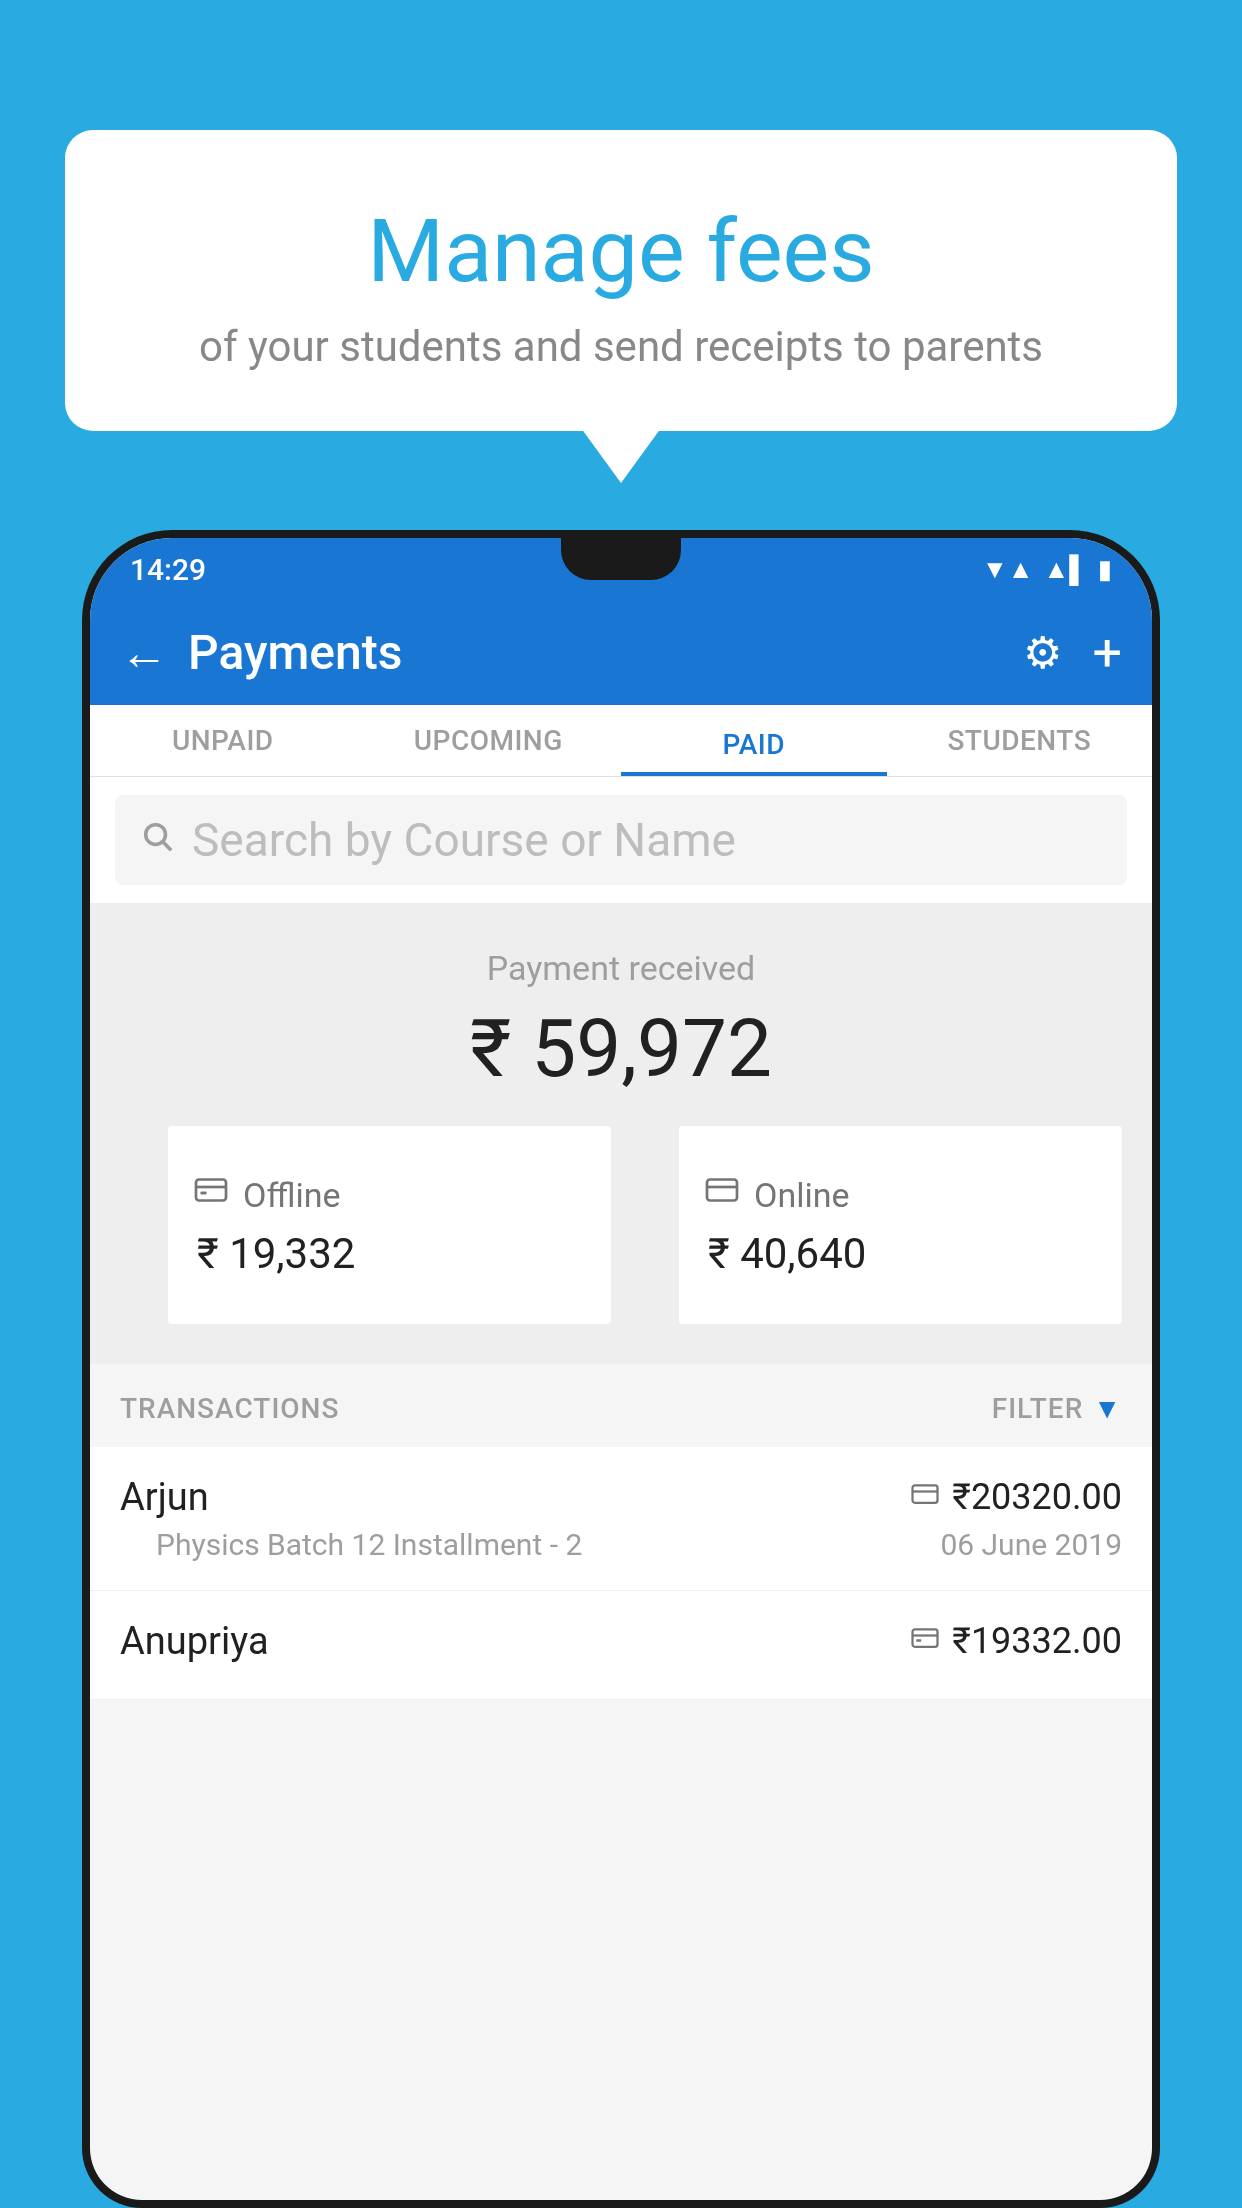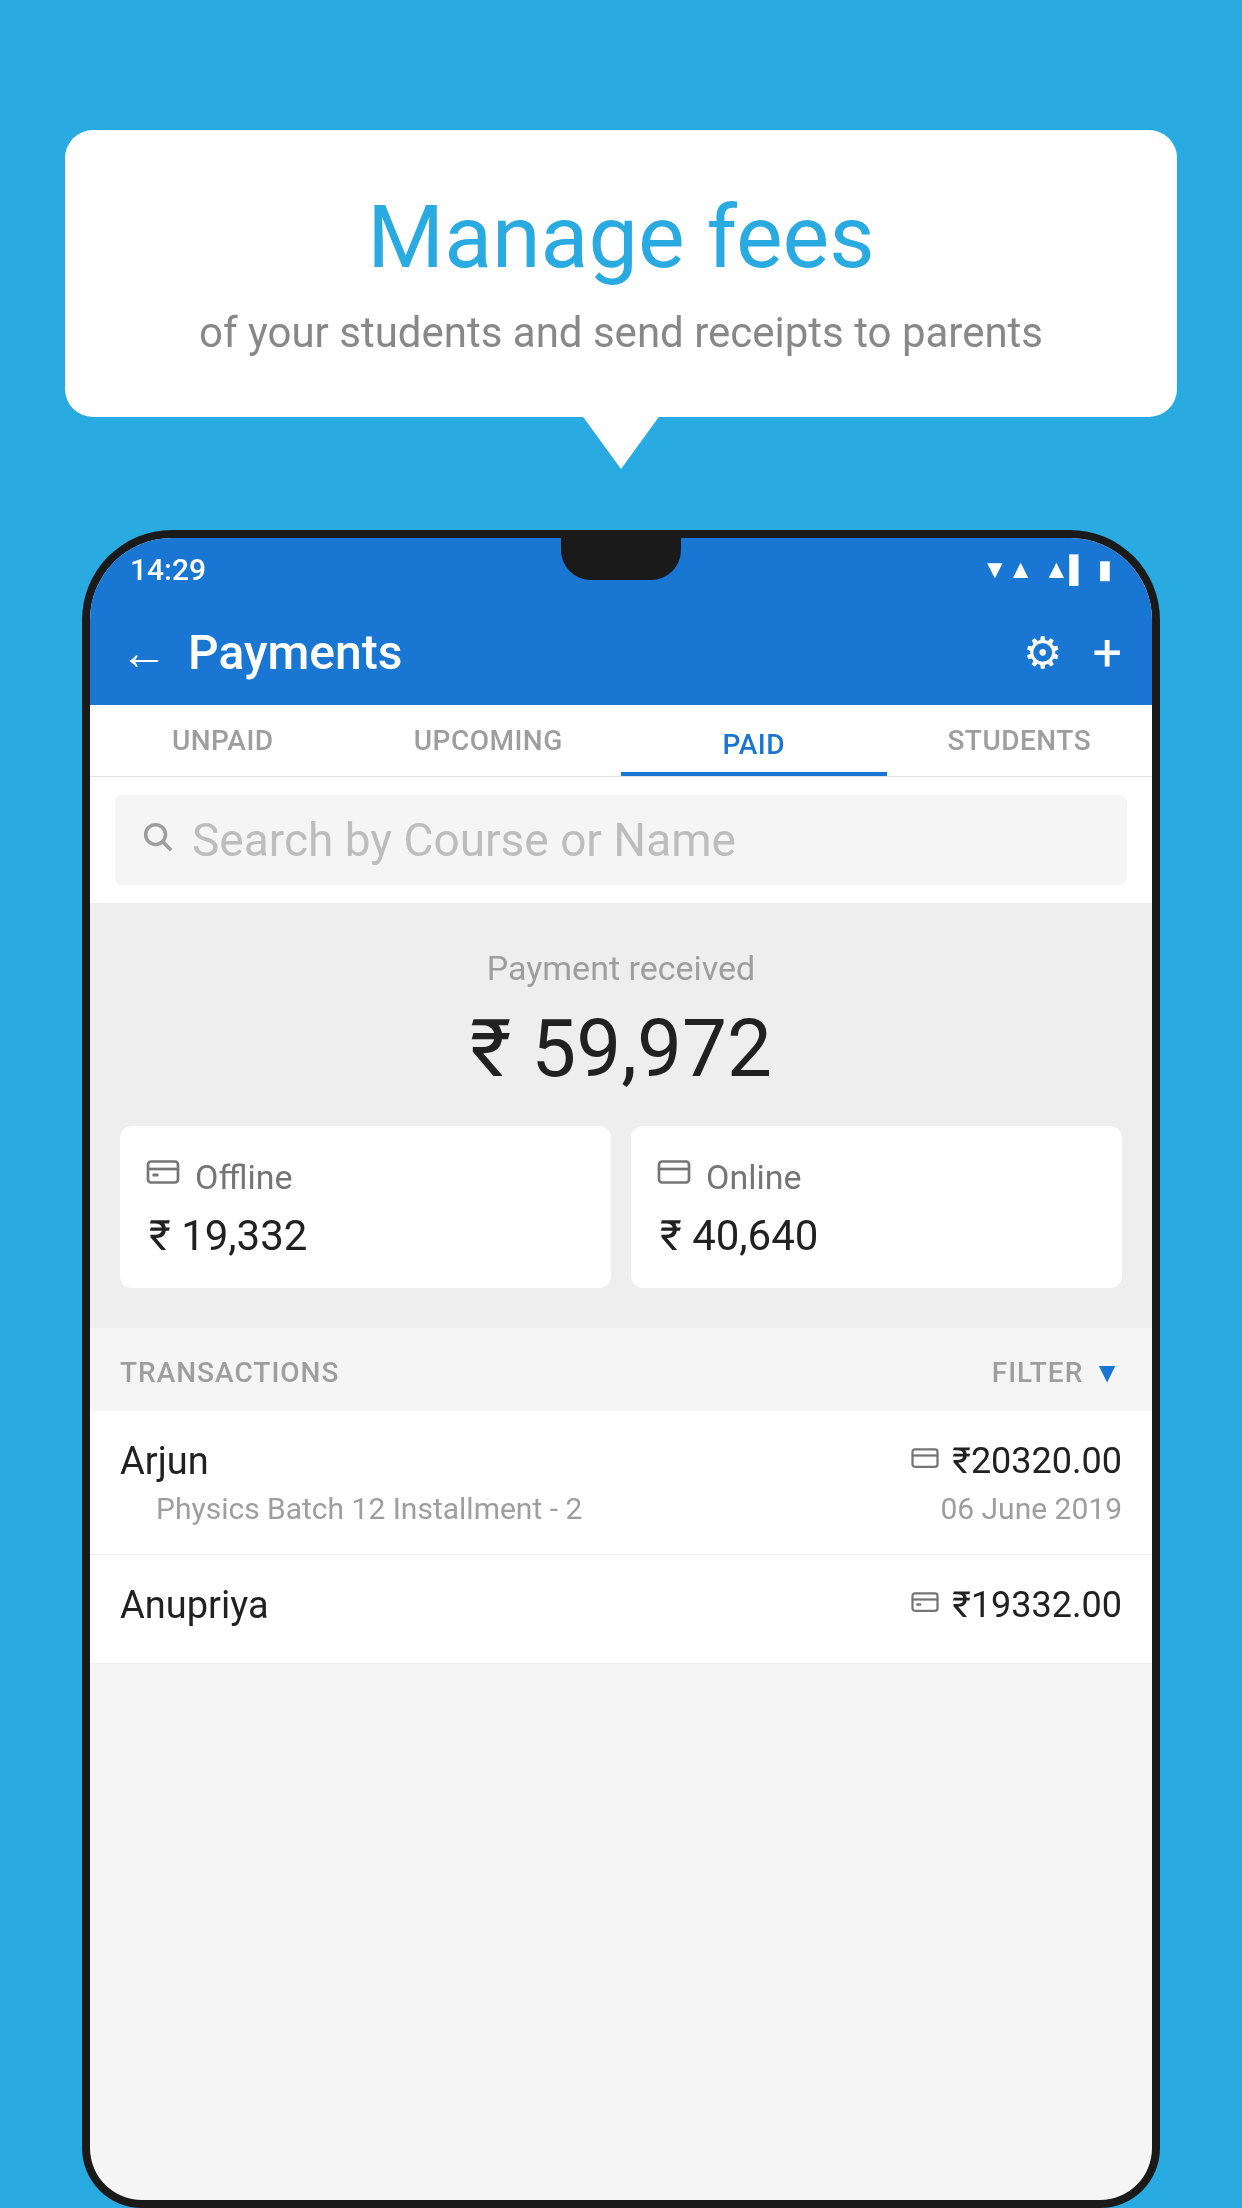--- a/index.html
+++ b/index.html
@@ -15,21 +15,21 @@
     
     .speech-bubble-container {
       position: absolute;
       top: 130px;
       left: 65px;
       right: 65px;
     }
     .speech-bubble {
       background: white;
       border-radius: 28px;
-      padding: 55px 60px 60px;
+      padding: 69px 60px 60px;
       text-align: center;
       position: relative;
     }
     .speech-bubble::after {
       content: '';
       position: absolute;
       bottom: -52px;
       left: 50%;
       transform: translateX(-50%);
       width: 0;
@@ -220,25 +220,26 @@
 
     
     .payment-cards {
       display: flex;
       gap: 20px;
       padding: 0 0 0 0;
     }
     .payment-card {
       flex: 1;
       background: white;
-      border-radius: 12px;
-      padding: 28px 25px;
+      border-radius: 4px;
+      padding: 46px 25px;
       display: flex;
       flex-direction: column;
       align-items: flex-start;
+      margin-left: 48px;
     }
     .card-header {
       display: flex;
       align-items: center;
       gap: 14px;
       margin-bottom: 12px;
     }
     .card-icon {
       font-size: 36px;
       color: #757575;

